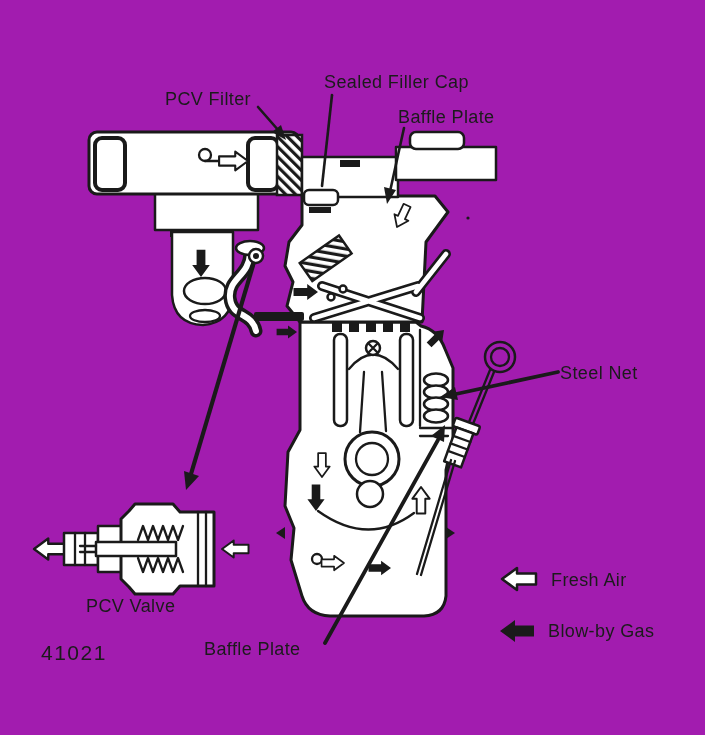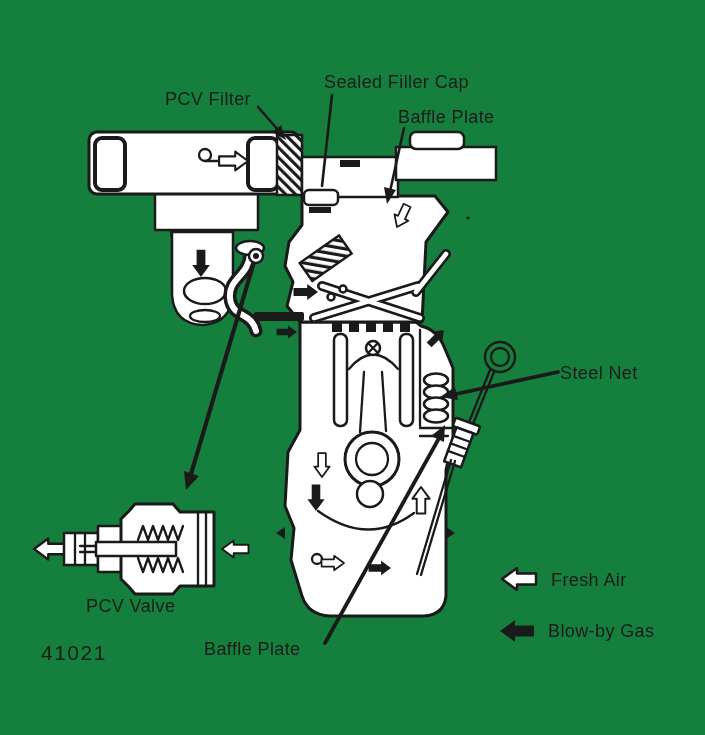--- a/index.html
+++ b/index.html
@@ -1,16 +1,16 @@
 <!DOCTYPE html>
 <html><head>
 <meta charset="utf-8">
 <style>
   html,body{margin:0;padding:0;background:#fff;}
-  .stage{position:relative;width:705px;height:735px;background:#15803d;overflow:hidden;}
+  .stage{position:relative;width:705px;height:735px;background:#a21caf;overflow:hidden;}
   svg{display:block;}
   text{font-family:"Liberation Sans","DejaVu Sans",sans-serif;fill:#1b1b1b;}
   .lbl{font-size:18px;letter-spacing:.4px;}
   .fig{font-size:21px;letter-spacing:1.5px;}
   .ln{fill:#ffffff;stroke:#1a1a1a;stroke-width:3;stroke-linejoin:round;}
   .ln25{fill:#ffffff;stroke:#1a1a1a;stroke-width:2.5;stroke-linejoin:round;}
   .ln2{fill:none;stroke:#1a1a1a;stroke-width:2.3;stroke-linejoin:round;stroke-linecap:round;}
   .thick{fill:#ffffff;stroke:#1a1a1a;stroke-width:4;stroke-linejoin:round;}
   .ink{fill:#1a1a1a;stroke:none;}
   .open{fill:#ffffff;stroke:#1a1a1a;stroke-width:2.5;stroke-linejoin:round;}

